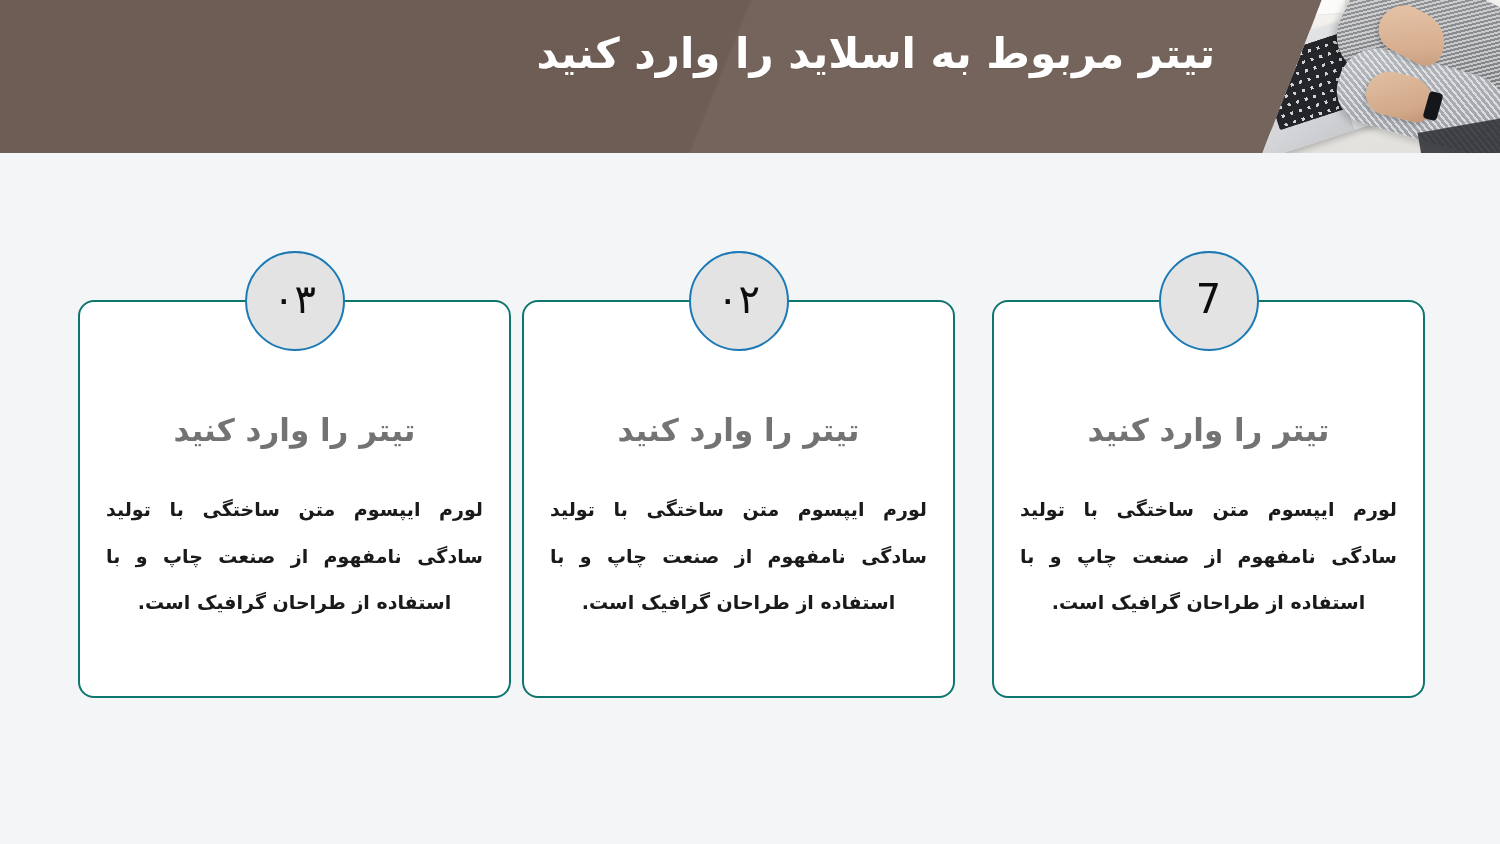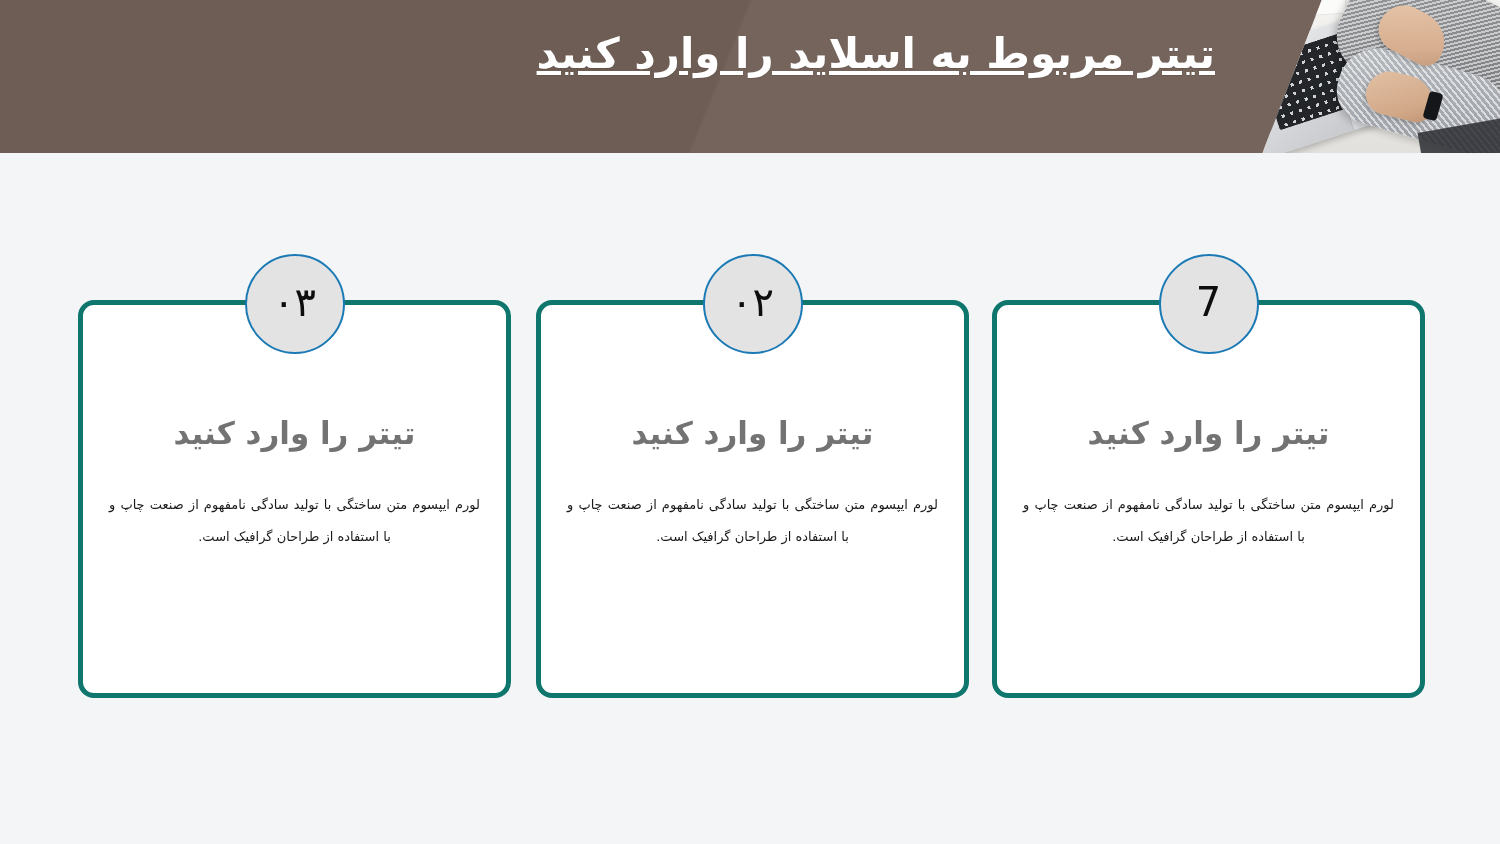--- a/index.html
+++ b/index.html
@@ -53,21 +53,20 @@
     width:1000px;
     text-align:right;
     direction:rtl;
     color:#ffffff;
     font-family:"DejaVu Sans", sans-serif;
     font-weight:bold;
     font-size:42px;
     line-height:1.45;
     letter-spacing:0px;
     text-shadow:0 1px 1px rgba(0,0,0,.10);
-    text-decoration:underline;
   }
 
   
   .photo {
     position:absolute;
     right:0; top:0;
     width:270px;
     height:153px;
     overflow:hidden;
     
@@ -203,26 +202,26 @@
     left:0; top:0;
     width:1500px; height:844px;
   }
 
   .card {
     position:absolute;
     top:300px;
     width:433px;
     height:398px;
     background:#ffffff;
-    border:5px solid #0f766e;
+    border:2px solid #0f766e;
     border-radius:16px;
     direction:rtl;
   }
   .card.pos1 { right:75px; }     
-  .card.pos2 { right:531px;margin-left:28px; }    
+  .card.pos2 { right:545px;margin-left:28px; }    
   .card.pos3 { right:989px; }    
 
   .badge {
     position:absolute;
     top:-51px;
     left:50%;
     transform:translateX(-50%);
     width:100px;
     height:100px;
     border-radius:50%;
@@ -259,22 +258,22 @@
 
   .card-body {
     position:absolute;
     top:184px;
     left:26px;
     right:26px;
     text-align:justify;
     text-align-last:center;
     direction:rtl;
     font-family:"DejaVu Sans", sans-serif;
-    font-weight:normal;
-    font-size:13px;
+    font-weight:bold;
+    font-size:19px;
     line-height:2.45;
     color:#1a1a1a;
   }
 </style>
 </head>
 <body>
 
 <div class="slide">
 
   <div class="header">

